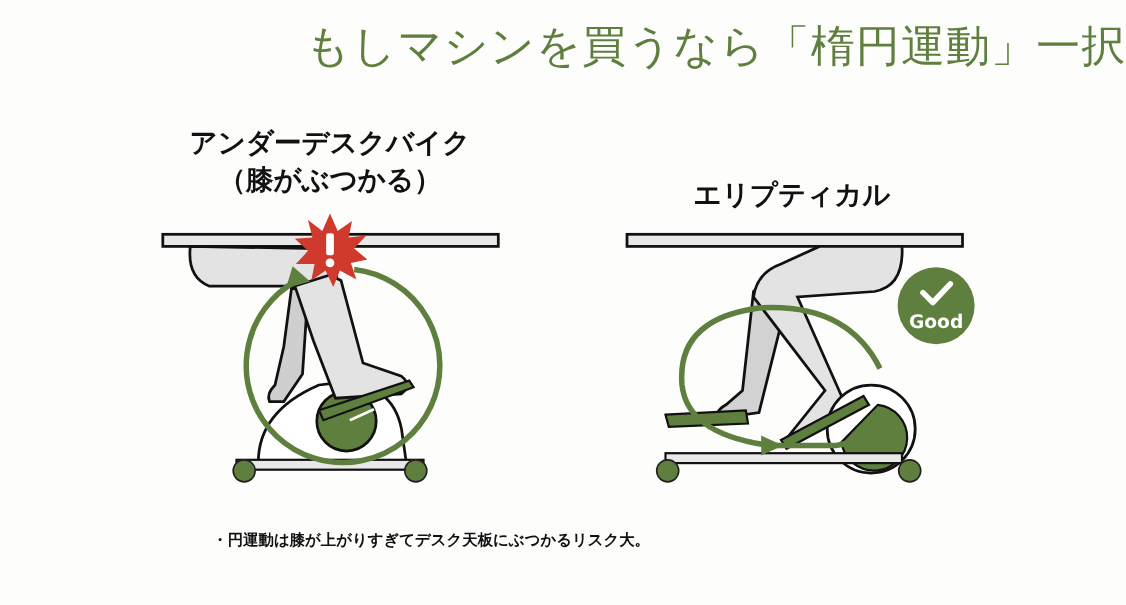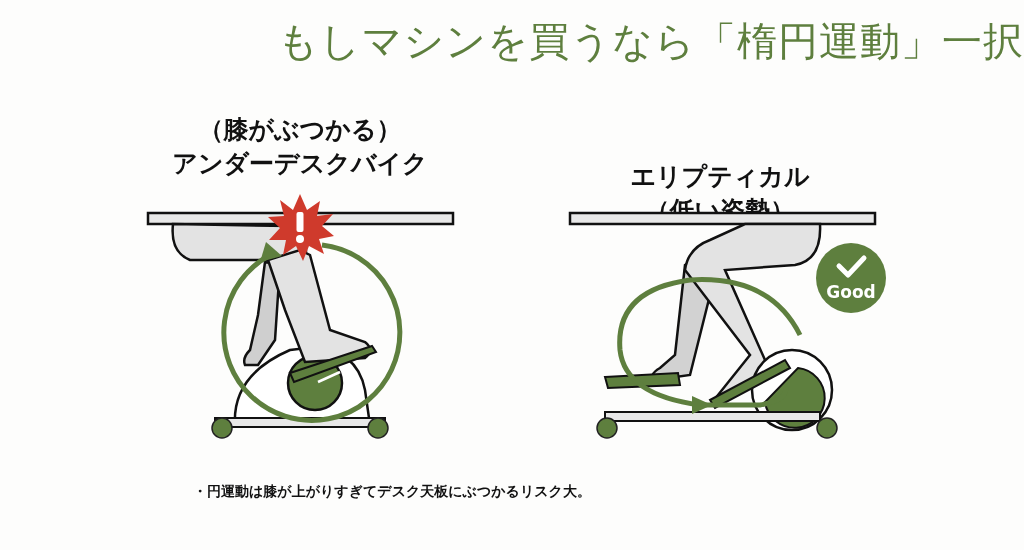--- a/index.html
+++ b/index.html
@@ -17,27 +17,26 @@
   .bullets { position:absolute; left:193px; top:476px; width:700px; font-size:14px; font-weight:bold;
              color:#111; line-height:30px; }
   .bullet-row { white-space:nowrap; }
 </style>
 </head>
 <body>
 
 <div class="title">もしマシンを買うなら「楕円運動」一択</div>
 
 <div class="heading h-left">
+  <div>アンダーデスクバイク</div>
   <div>（膝がぶつかる）</div>
-  <div>アンダーデスクバイク</div>
 </div>
 
 <div class="heading h-right">
   <div>エリプティカル</div>
-  <div>（低い姿勢）</div>
 </div>
 
 <svg class="fig fig-left" viewBox="0 0 320 260">
 
   <rect x="8" y="23" width="305" height="11" fill="#e8e8e8" stroke="#111" stroke-width="2.5"></rect>
 
   <path d="M33 34 Q30 62 50 70 L135 70 L165 70 Q170 45 150 36 Z" fill="#e3e3e3" stroke="#111" stroke-width="2.5"></path>
 
   <path d="M125 72 L140 75 L135 150 L118 175 L105 175 Q102 168 110 160 L118 125 Z" fill="#cfcfcf" stroke="#111" stroke-width="2.5"></path>
 

